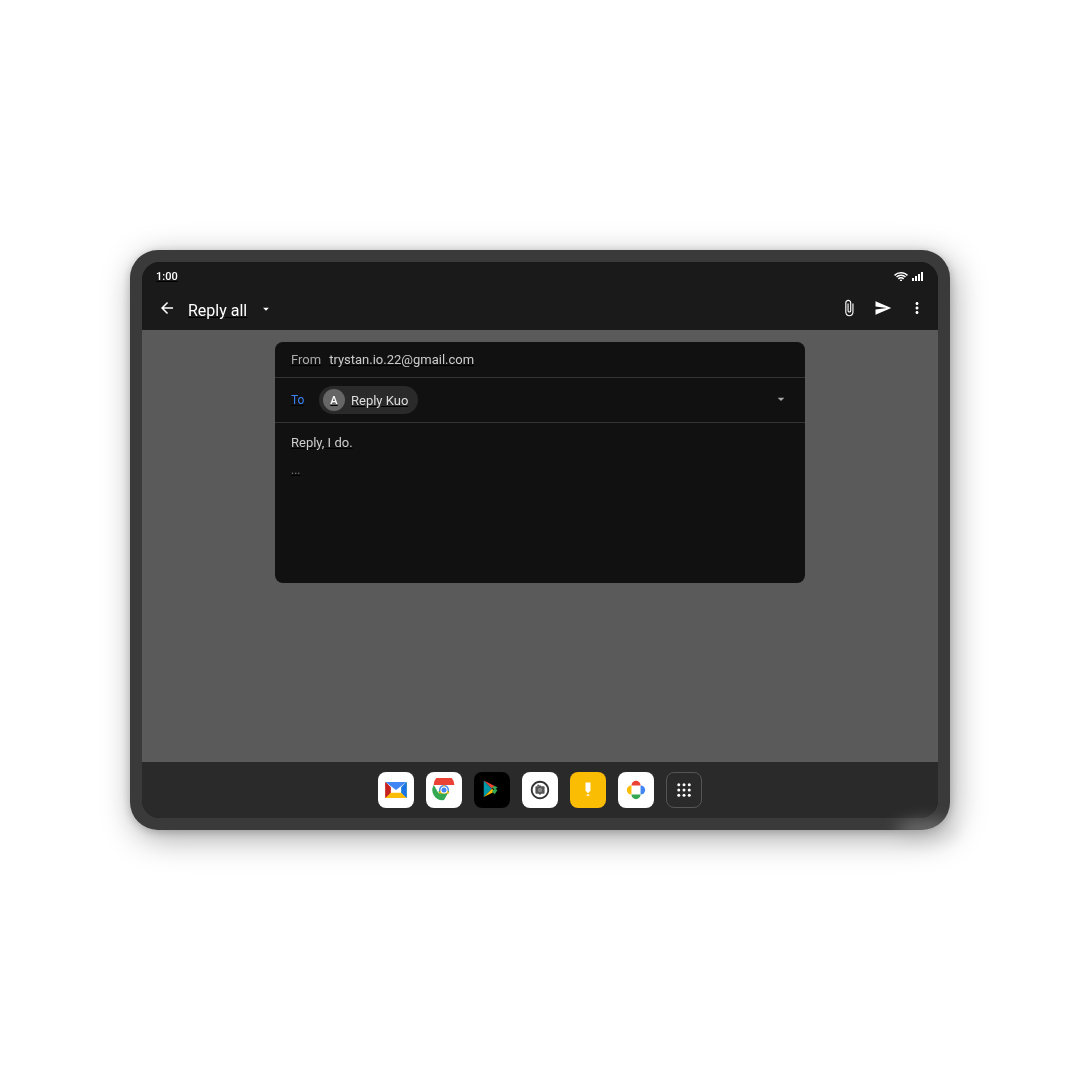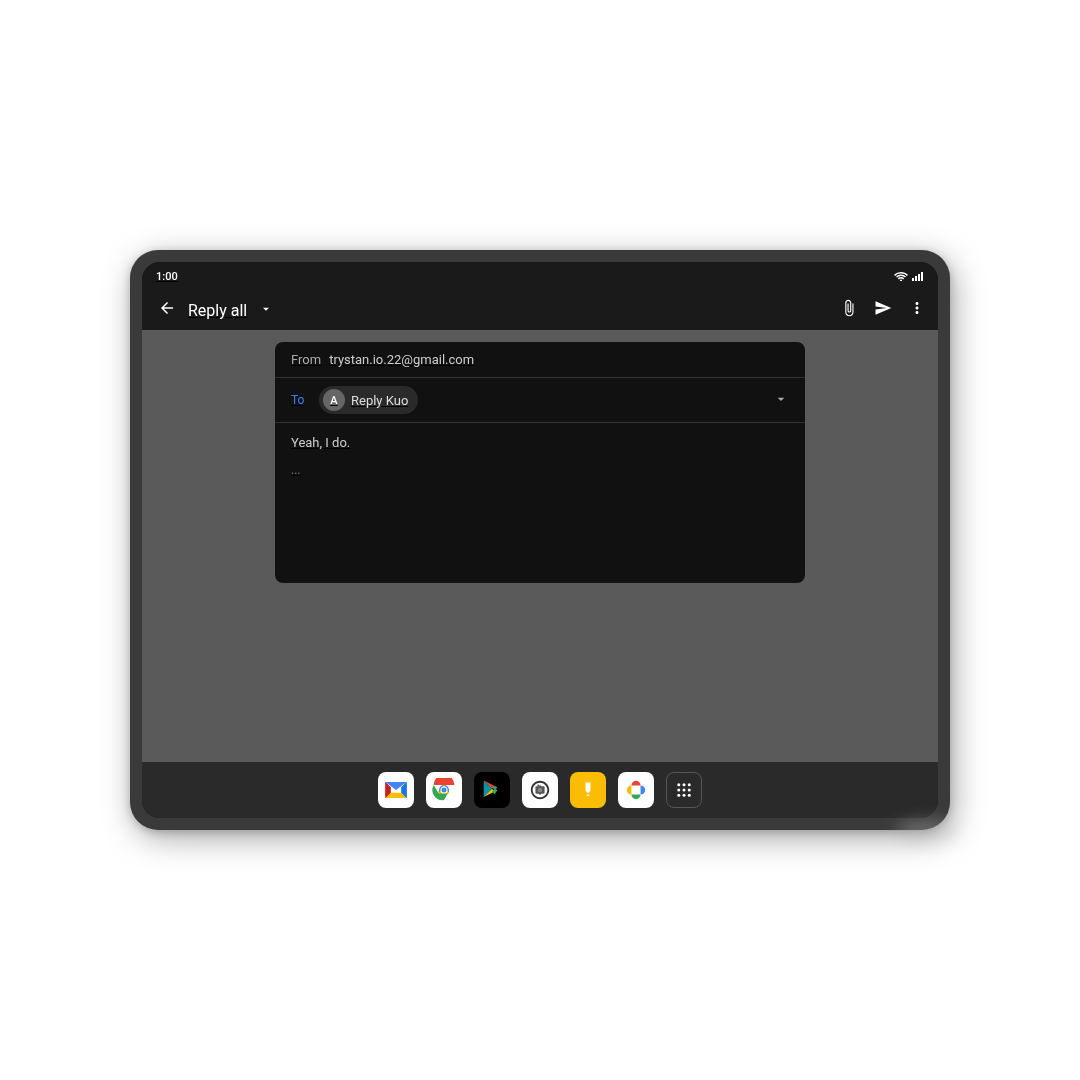--- a/index.html
+++ b/index.html
@@ -362,21 +362,21 @@
           </div>
           <span class="expand-icon">
             <svg width="16" height="16" viewBox="0 0 24 24" fill="#aaaaaa">
               <path d="M7 10l5 5 5-5z"></path>
             </svg>
           </span>
         </div>
 
 
         <div class="body-field">
-          <div class="body-text">Yeah, I do.</div>
+          <div class="body-text">Reply, I do.</div>
           <div class="ellipsis-text">...</div>
         </div>
 
       </div>
     </div>
 
     <div class="taskbar">
 
       <div class="taskbar-icon icon-gmail">
         <svg width="22" height="16" viewBox="0 0 24 18">

